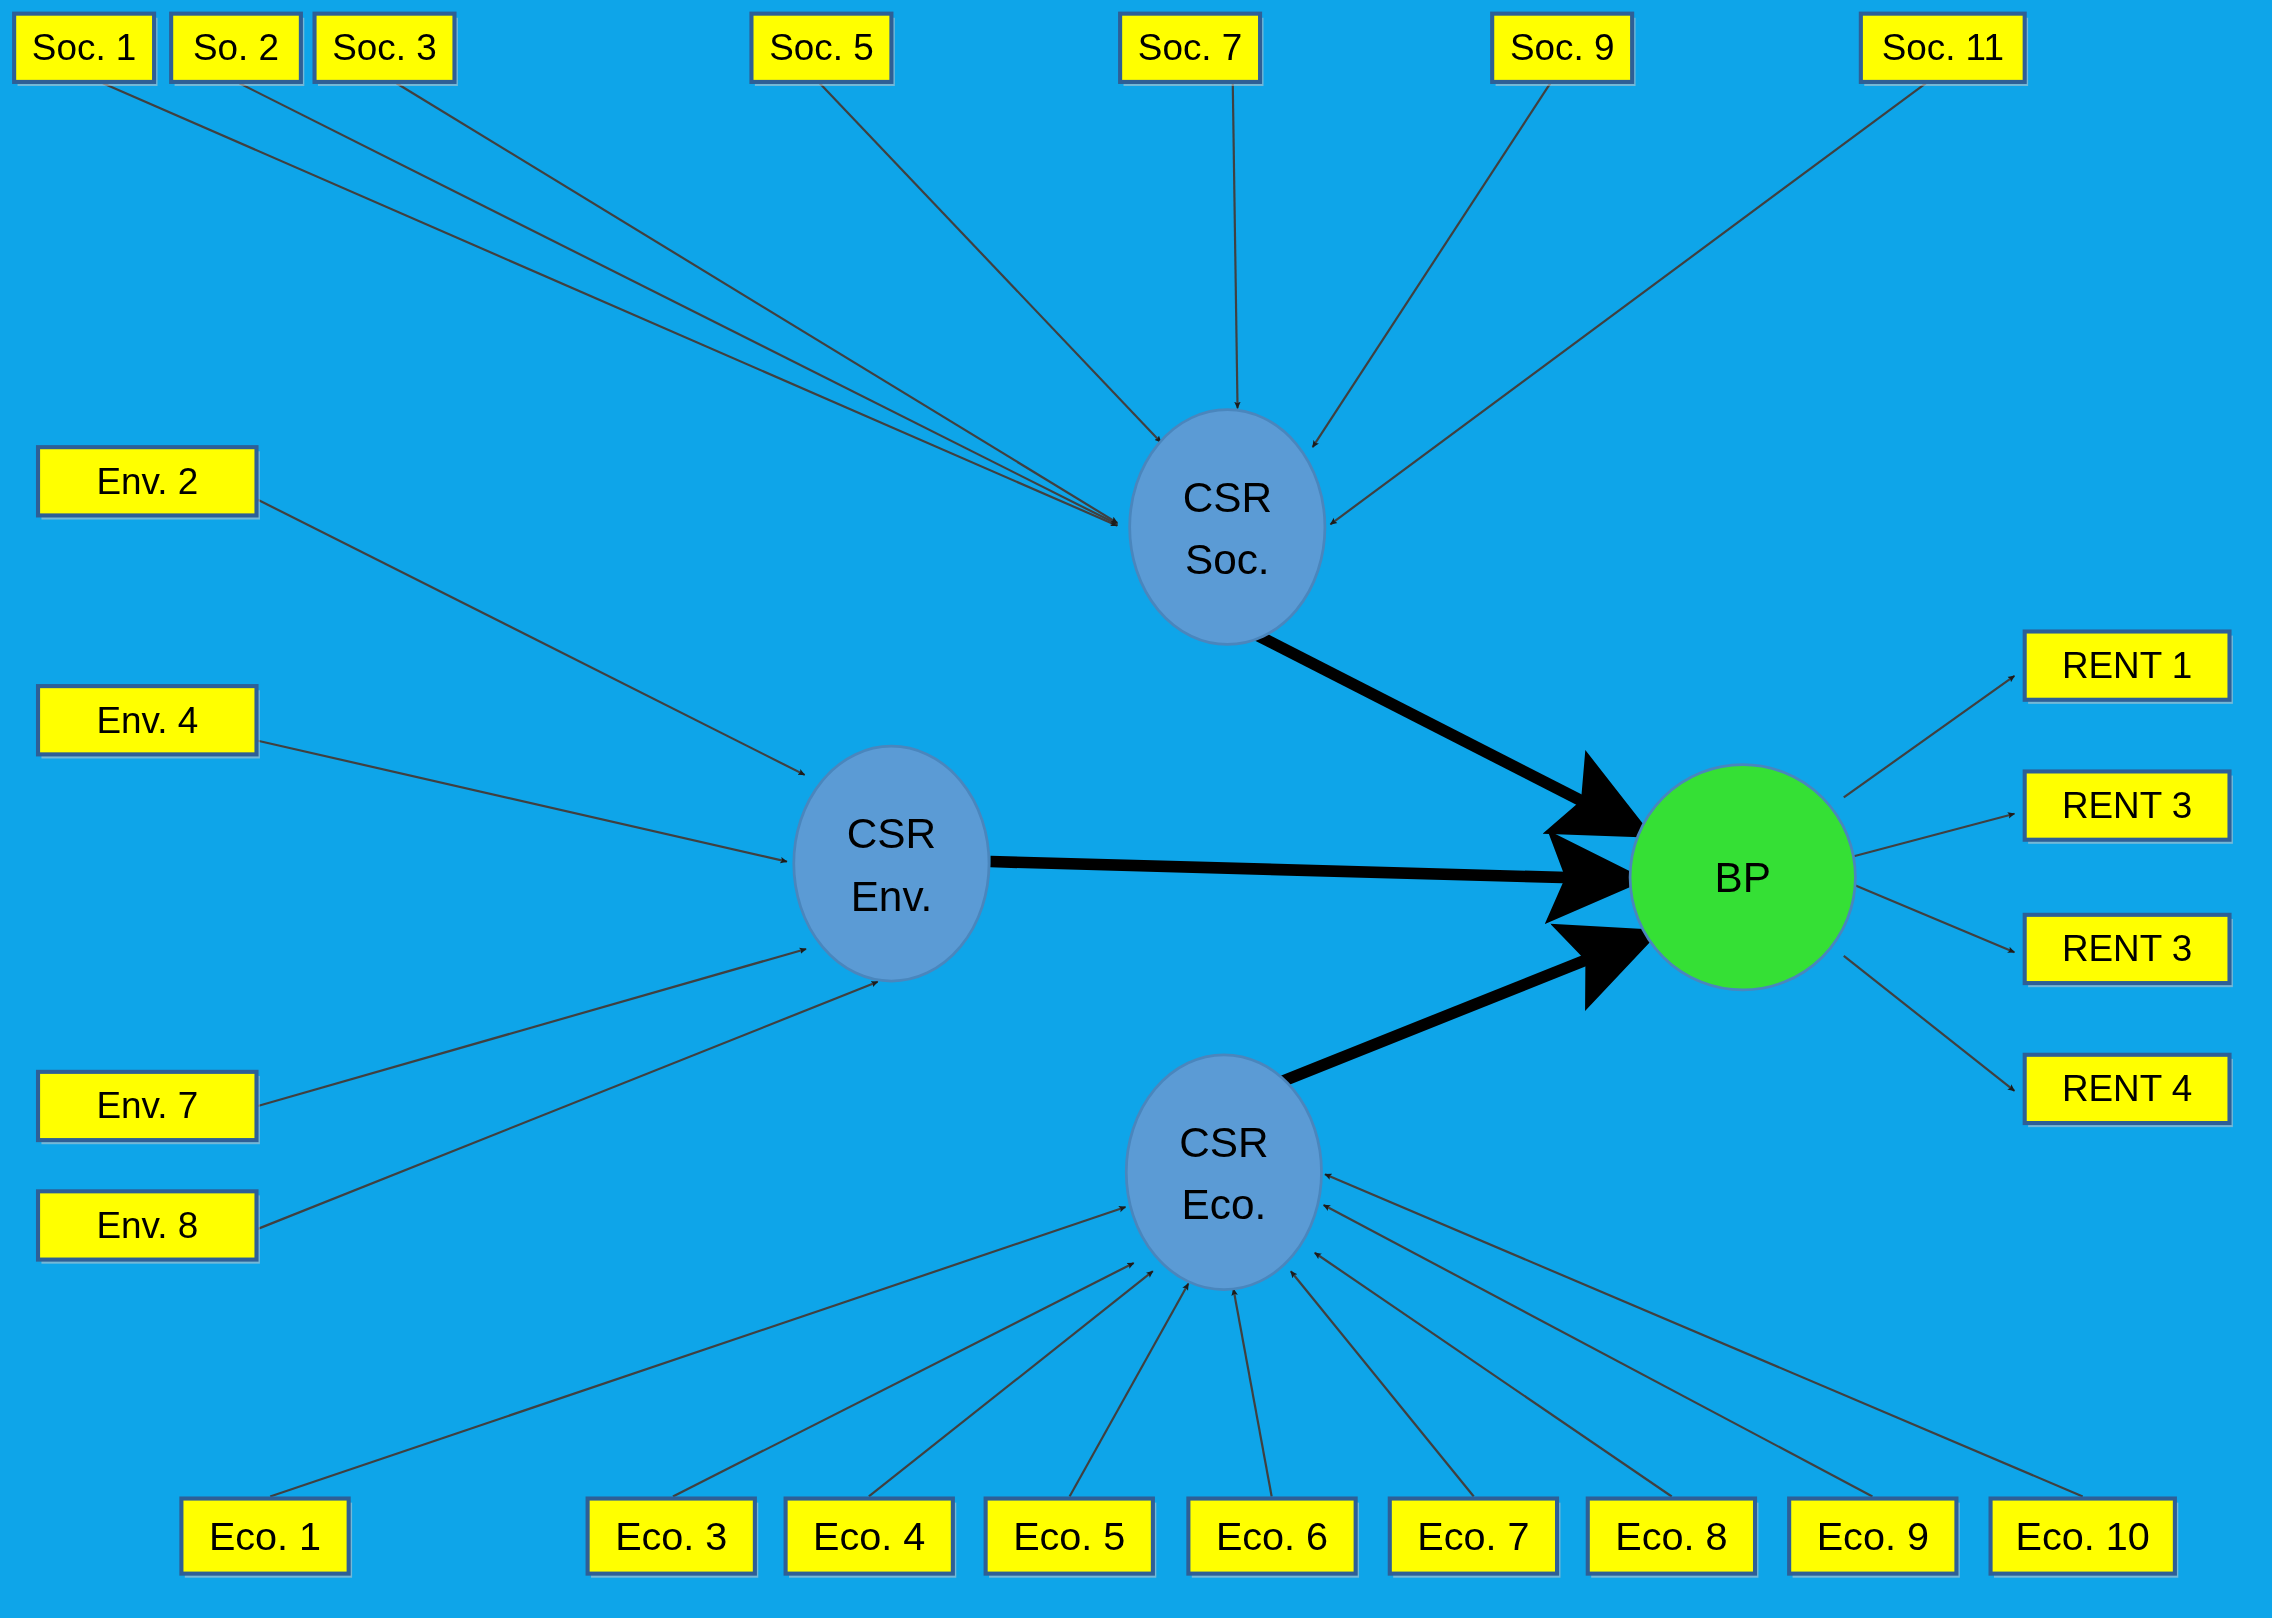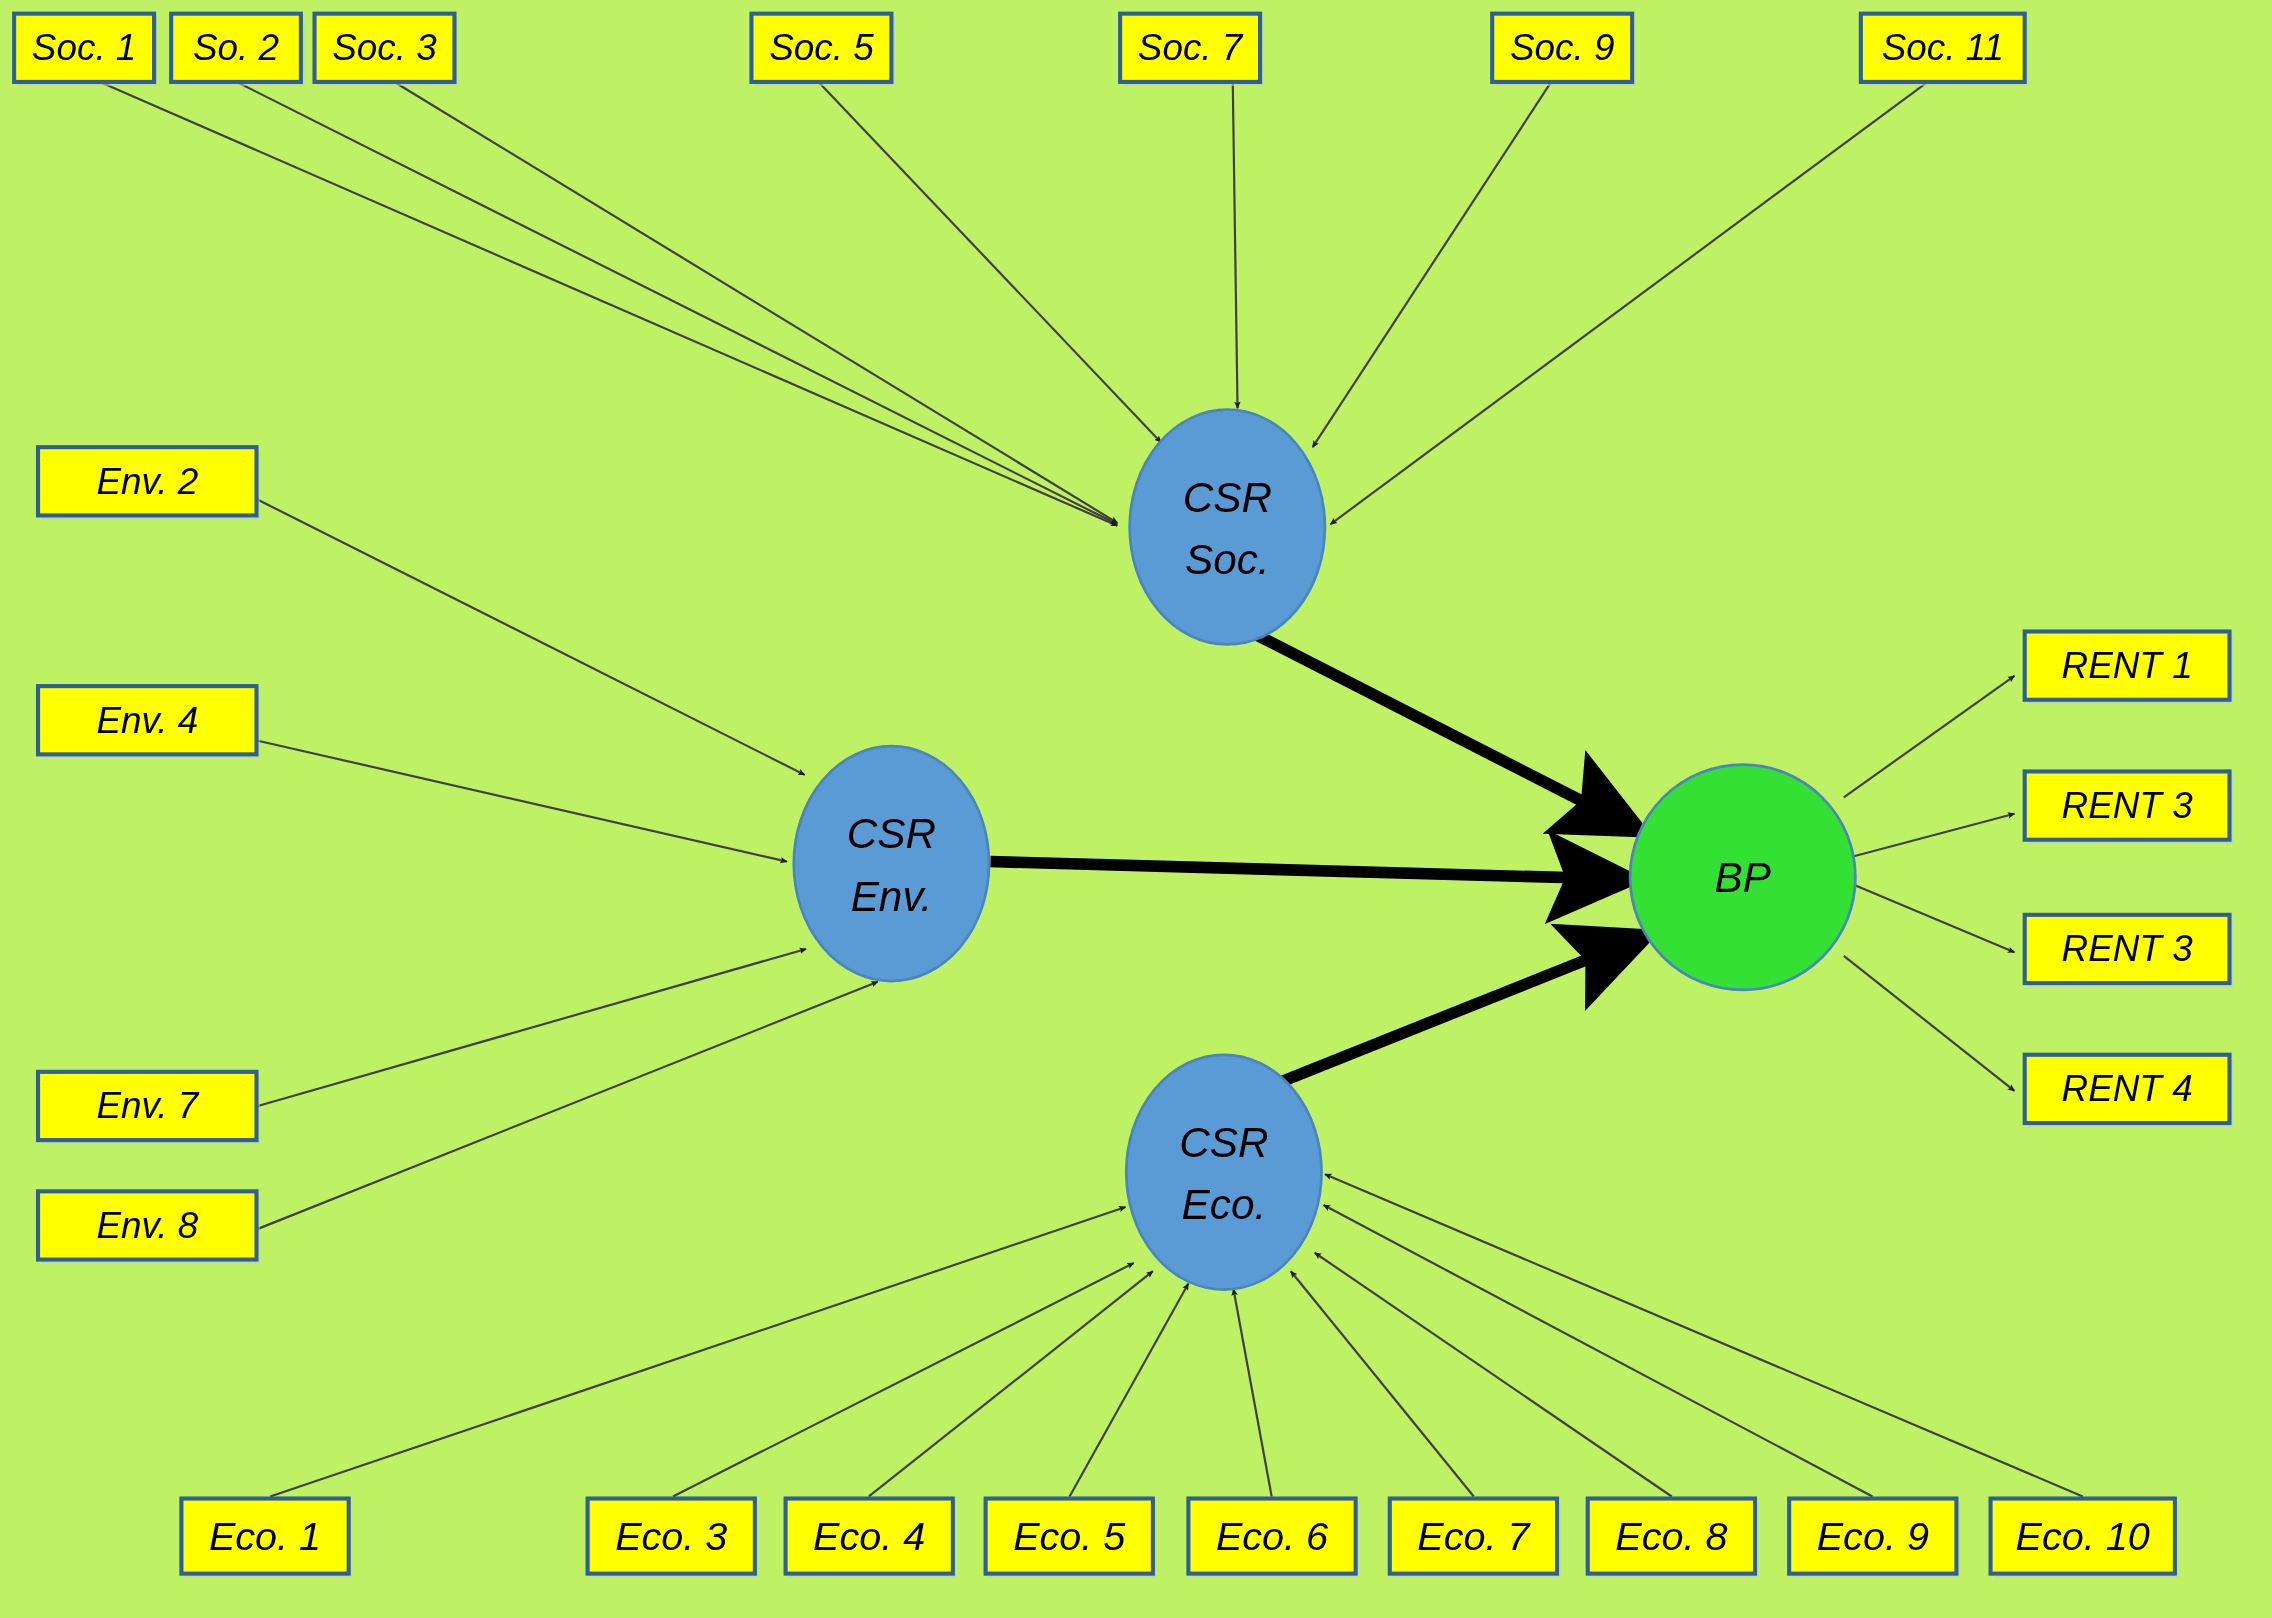--- a/index.html
+++ b/index.html
@@ -2,23 +2,22 @@
 <html style="font-size:11px"><head>
 <meta charset="utf-8">
 <title>CSR Structural Model</title>
 <style>
   html,body{margin:0;padding:0;background:#ffffff;}
   body{font-family:"Liberation Sans", sans-serif;}
   #canvas-wrap{
     position:relative;
     width:2273px;
     height:1618px;
-    background:#bef264;
+    background:#0ea5e9;
     overflow:hidden;
-    font-style:italic;
   }
   #diagram-svg{
     position:absolute;
     left:0; top:0;
     width:2273px;
     height:1618px;
   }
   .indicator-box-label,
   .latent-label{
     pointer-events:none;

